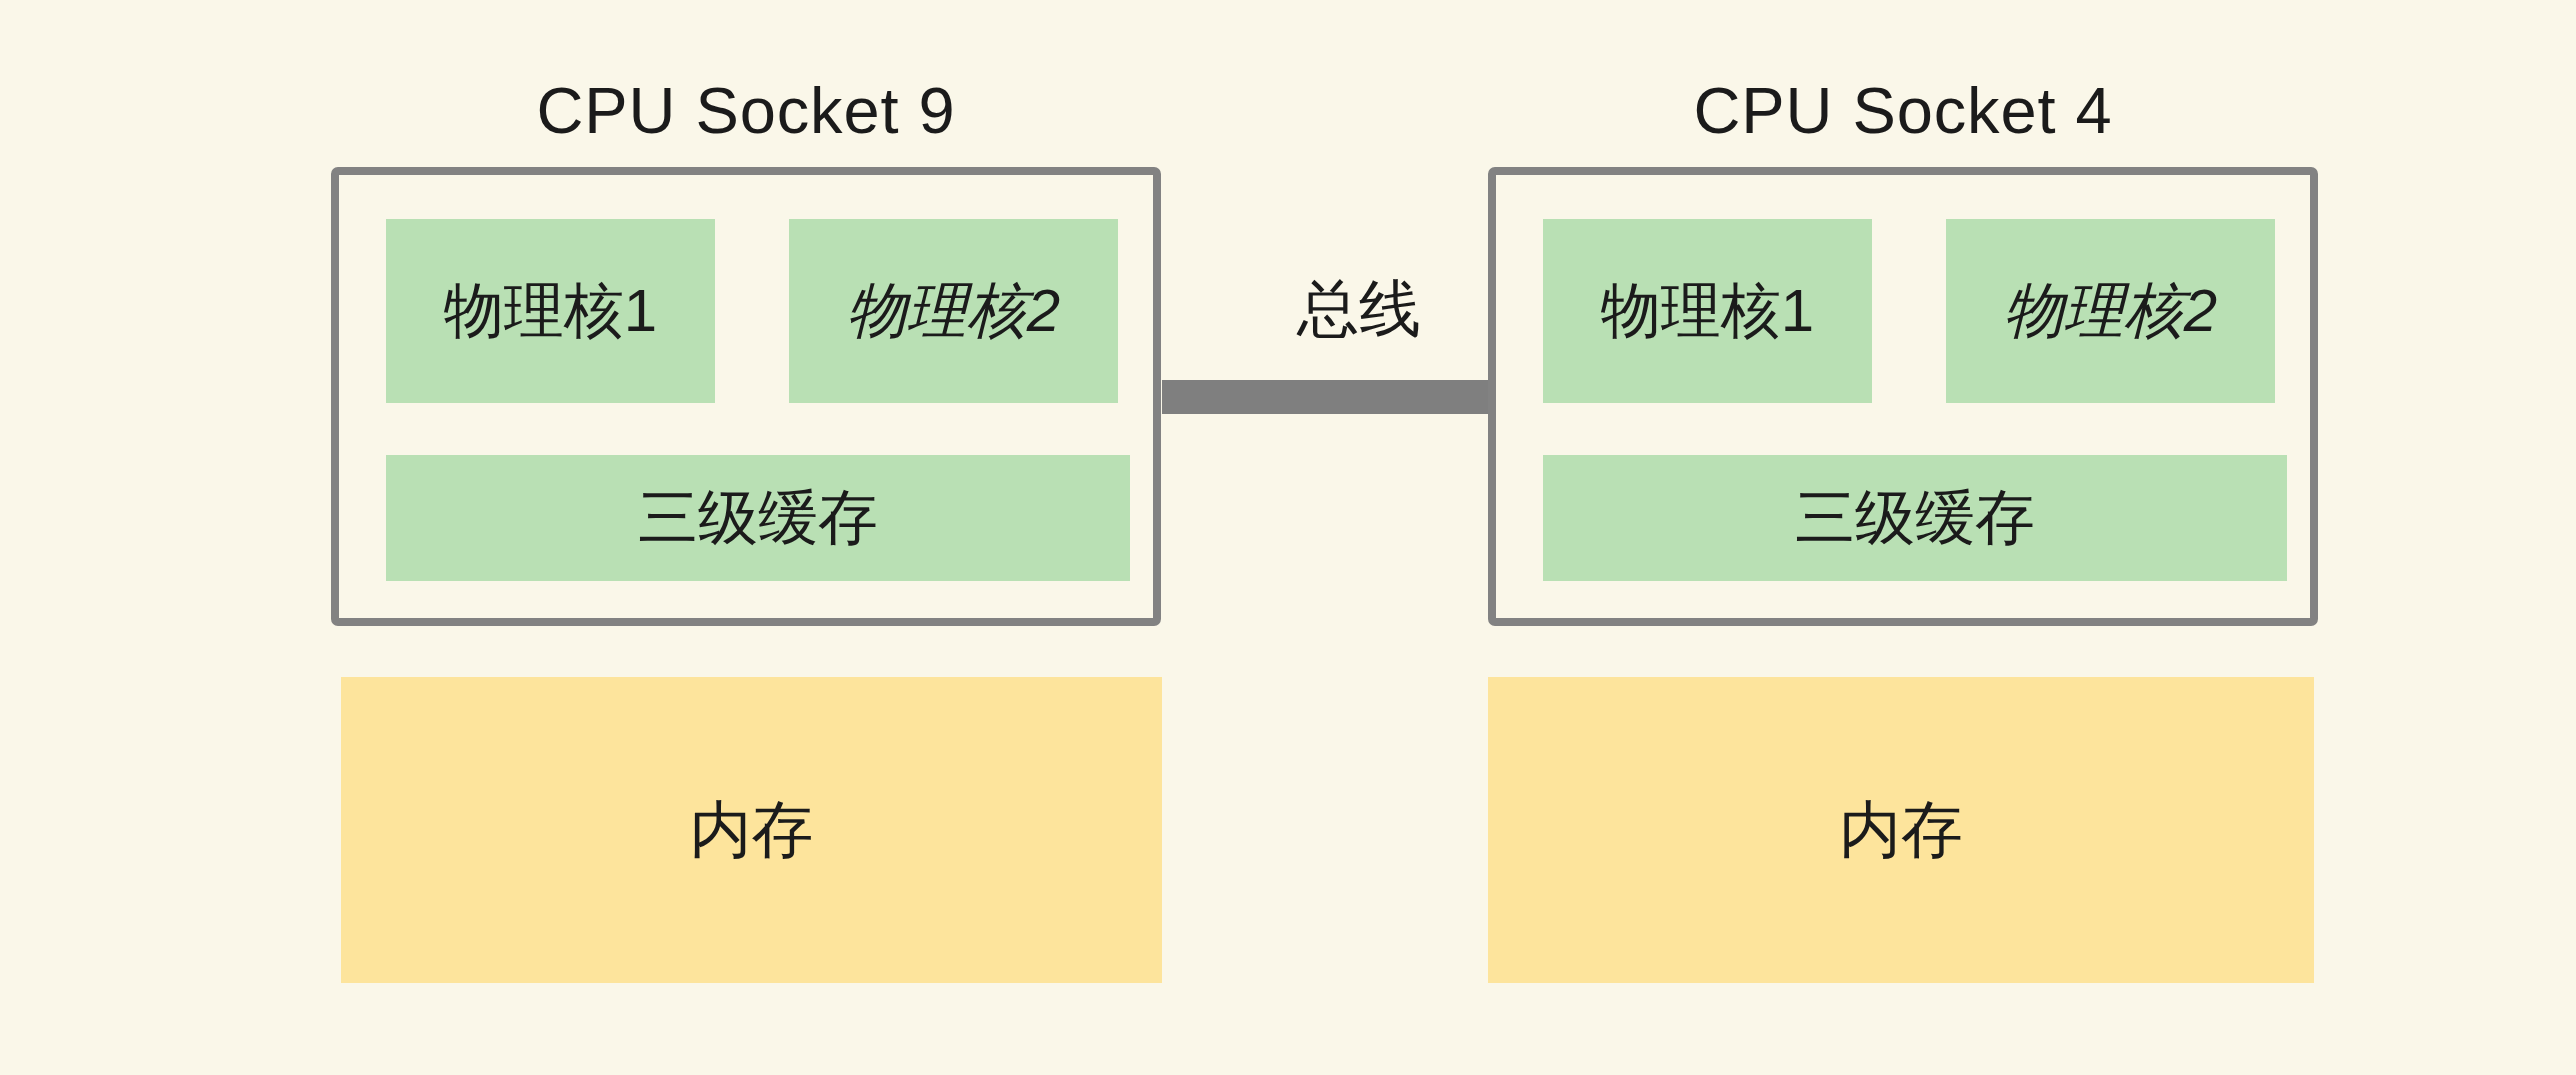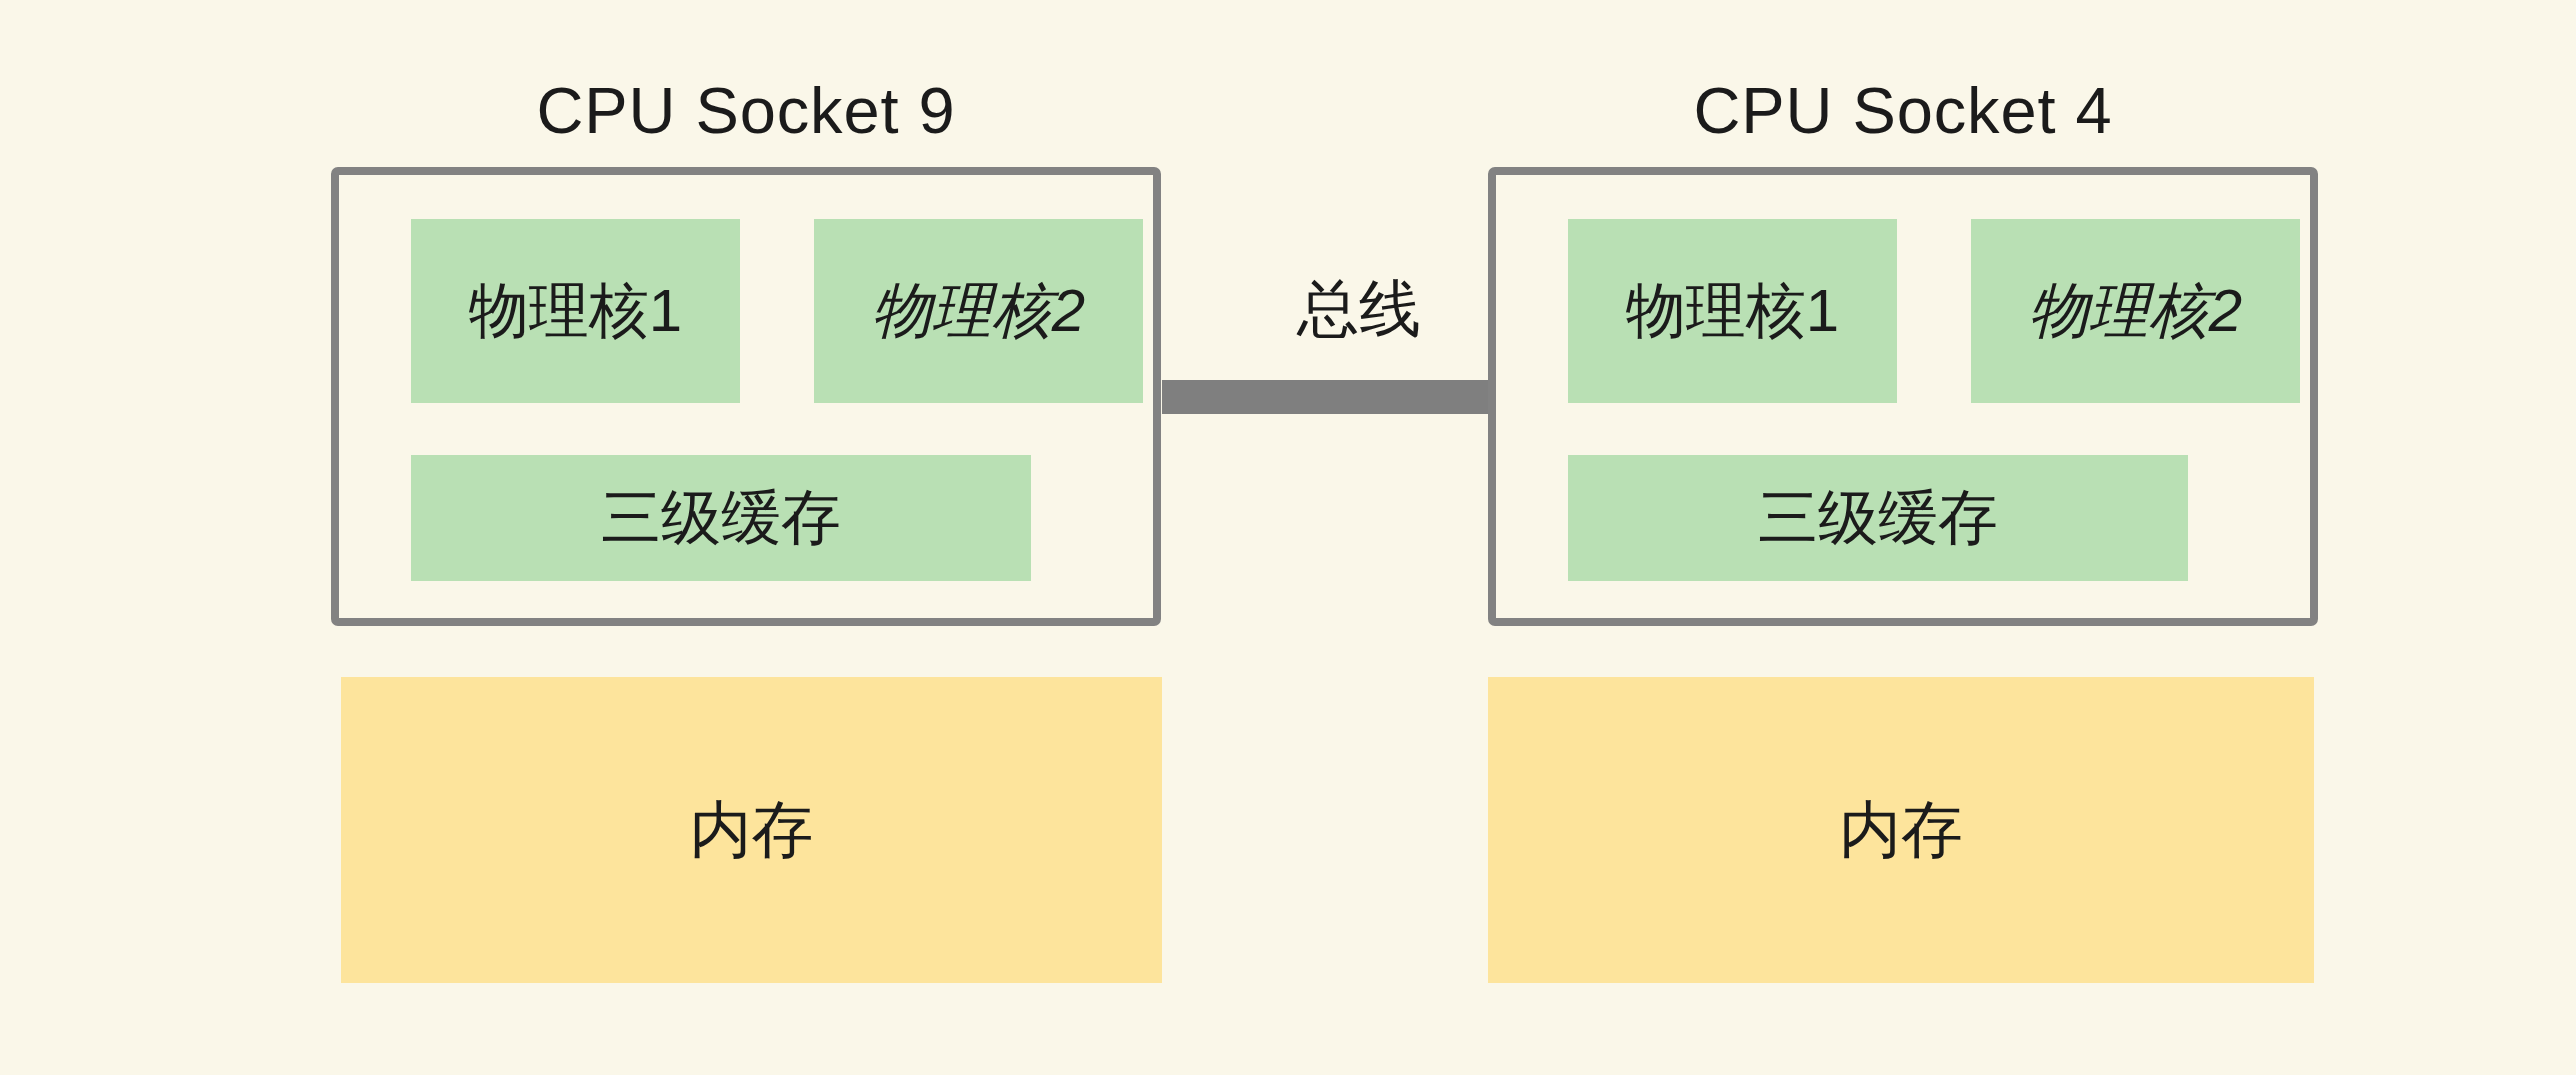--- a/index.html
+++ b/index.html
@@ -47,33 +47,32 @@
 
   .core, .cache {
     position: absolute;
     background: #B9E0B4;
     display: flex;
     align-items: center;
     justify-content: center;
     font-size: 60px;
     color: #1B1B1B;
     white-space: nowrap;
-    margin-left: 25px;
   }
   .core {
     top: 44px;            
     width: 329px;
     height: 184px;
   }
   .core1 { left: 47px; }
   .core2 { left: 450px; font-style: italic; }
   .cache {
     left: 47px;
     top: 280px;
-    width: 620px;
+    width: 744px;
     height: 126px;
   }
 
   .bus-bar {
     position: absolute;
     left: 1162px;
     top: 380px;
     width: 326px;
     height: 34px;
     background: #7F7F7F;

